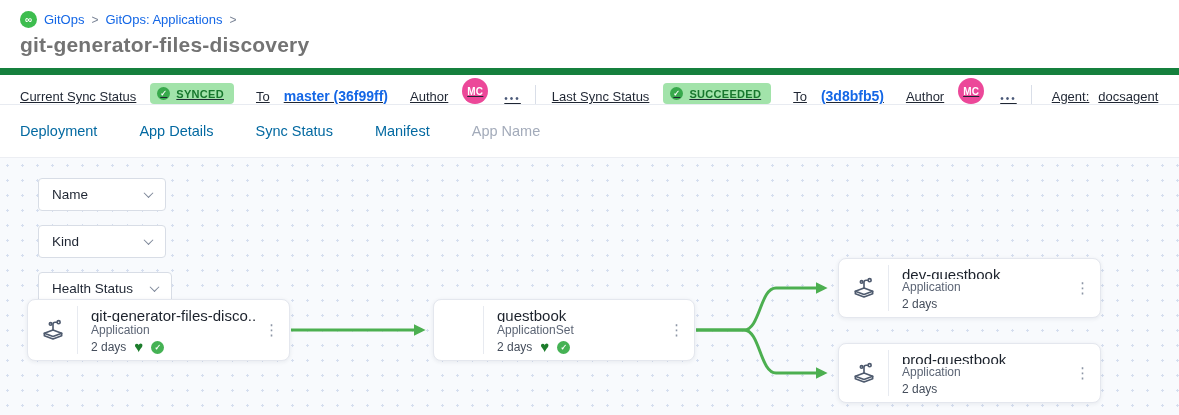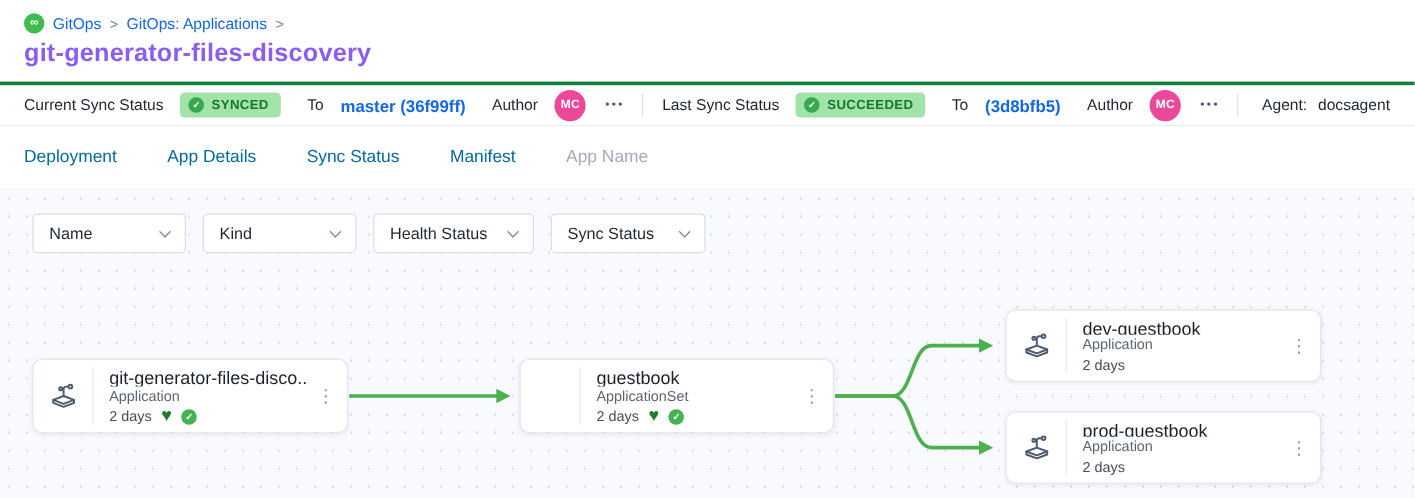--- a/index.html
+++ b/index.html
@@ -5,25 +5,25 @@
   * { margin:0; padding:0; box-sizing:border-box; }
   html,body { width:1179px; height:415px; font-family:"Liberation Sans",sans-serif; background:#fff; overflow:hidden; }
 
   
   .header { height:68px; background:#fff; padding:11px 20px 0 20px; }
   .breadcrumb { display:flex; align-items:center; gap:7px; font-size:13px; }
   .gitops-logo { width:17px; height:17px; border-radius:50%; background:#3DBD4E; color:#fff;
     display:inline-flex; align-items:center; justify-content:center; font-size:10px; font-weight:bold; }
   .crumb-link { color:#1467E6; text-decoration:none; cursor:pointer; }
   .crumb-sep { color:#7a8496; font-size:12px; }
-  .page-title { margin-top:5px; font-size:21px; font-weight:bold; color:#8b5cf6; letter-spacing:.2px; }
-
-  
-  .status-bar { height:37px; border-top:3px solid #15803d; border-bottom:1px solid #e8ebf1;
-    display:flex; align-items:center; padding:0 20px; font-size:13px; color:#1f2633; gap:14px; }
+  .page-title { margin-top:5px; font-size:21px; font-weight:bold; color:#737373; letter-spacing:.2px; }
+
+  
+  .status-bar { height:37px; border-top:7px solid #15803d; border-bottom:1px solid #e8ebf1;
+    display:flex; align-items:flex-end; padding:0 20px; font-size:13px; color:#1f2633; gap:14px;text-decoration:underline; }
   .sb-label { white-space:nowrap; }
   .badge { display:inline-flex; align-items:center; gap:6px; padding:4px 10px 4px 7px;
     border-radius:4px; background:#A2E3AA; color:#17772D; font-size:11px; font-weight:bold; letter-spacing:.3px; }
   .badge-check { width:13px; height:13px; border-radius:50%; background:#38A94C; color:#fff;
     display:inline-flex; align-items:center; justify-content:center; font-size:8px; font-weight:bold; }
   .rev-link { color:#1467E6; font-weight:bold; font-size:14px; text-decoration:none; cursor:pointer; white-space:nowrap; }
   .avatar { width:26px; height:26px; border-radius:50%; background:#ec4899; color:#fff;
     display:inline-flex; align-items:center; justify-content:center; font-size:10px; font-weight:bold; letter-spacing:.3px; }
   .more-dots { color:#4A5878; font-size:10px; letter-spacing:2px; cursor:pointer; white-space:nowrap; }
   .sb-divider { width:1px; height:19px; background:#d9dee8; }
@@ -34,21 +34,21 @@
   .tabs-bar { height:53px; background:#fff; border-bottom:1px solid #eceef3;
     display:flex; align-items:stretch; padding:0 20px; gap:42px; }
   .tab { display:flex; align-items:center; font-size:14.5px; color:#0369a1; cursor:pointer;
     border-bottom:3px solid transparent; padding-top:2px; }
   .tab.active { color:#141b26; font-weight:bold; border-bottom-color:#1467E6; }
   .tab.disabled { color:#a3abba; cursor:default; }
 
   
   .graph { position:relative; height:257px; background-color:#f8fafd;
     background-image:radial-gradient(#d5deef 1.1px, transparent 1.3px); background-size:15px 15px; }
-  .filters { position:absolute; top:20px; left:27px; display:flex; gap:14px; }
+  .filters { position:absolute; top:20px; left:38px; display:flex; gap:14px;flex-direction:column; }
   .filter { height:33px; background:#fff; border:1px solid #d8dde6; border-radius:4px;
     display:flex; align-items:center; justify-content:space-between; padding:0 13px;
     font-size:13.5px; color:#1f2633; cursor:pointer; }
   .chevron { width:7px; height:7px; border-right:1.6px solid #7c8698; border-bottom:1.6px solid #7c8698;
     transform:rotate(45deg) translate(-1px,-1px); }
 
   .edges { position:absolute; inset:0; width:100%; height:100%; }
   .edge { stroke:#4CAF50; stroke-width:3; fill:none; }
 
   .node { position:absolute; background:#fff; border:1px solid #e4e7ee; border-radius:8px;

